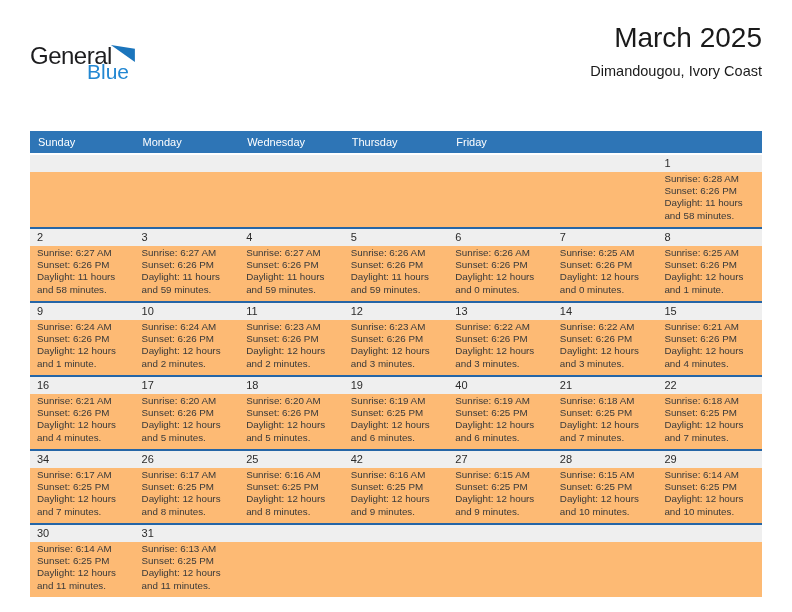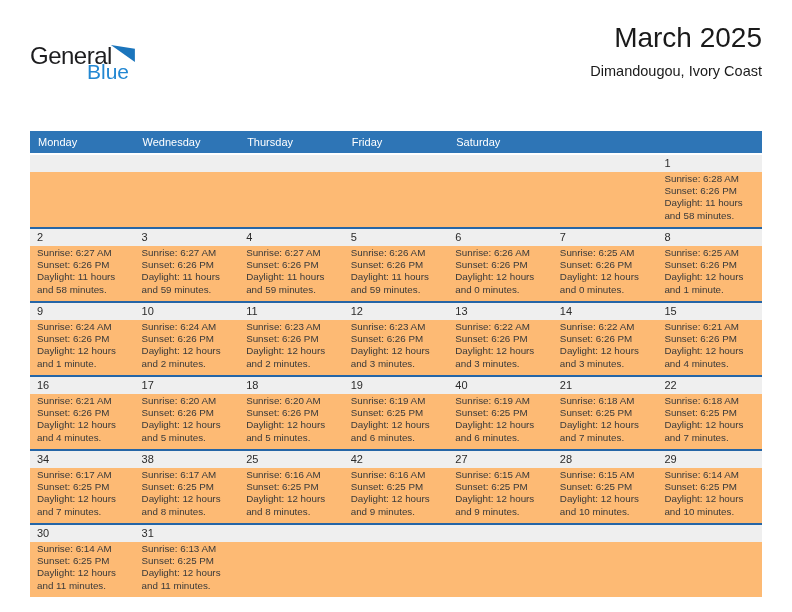--- a/index.html
+++ b/index.html
@@ -60,25 +60,25 @@
       <div class="logo-blue-word">Blue</div>
     </div>
     <div class="title-block">
       <div class="page-title">March 2025</div>
       <div class="page-subtitle">Dimandougou, Ivory Coast</div>
     </div>
   </div>
 
   <div class="calendar">
     <div class="weekday-row">
+      <div class="weekday-cell">Sunday</div>
       <div class="weekday-cell">Monday</div>
       <div class="weekday-cell">Wednesday</div>
       <div class="weekday-cell">Thursday</div>
       <div class="weekday-cell">Friday</div>
-      <div class="weekday-cell">Saturday</div>
     </div>
     <div id="weeks-container">
         <div class="week first">
           <div class="num-band">
             <div class="num-cell"></div>
             <div class="num-cell"></div>
             <div class="num-cell"></div>
             <div class="num-cell"></div>
             <div class="num-cell"></div>
             <div class="num-cell"></div>
@@ -260,21 +260,21 @@
               <div class="line">Sunrise: 6:18 AM</div>
               <div class="line">Sunset: 6:25 PM</div>
               <div class="line">Daylight: 12 hours</div>
               <div class="line">and 7 minutes.</div>
             </div>
           </div>
         </div>
         <div class="week">
           <div class="num-band">
             <div class="num-cell">34</div>
-            <div class="num-cell">38</div>
+            <div class="num-cell">26</div>
             <div class="num-cell">25</div>
             <div class="num-cell">42</div>
             <div class="num-cell">27</div>
             <div class="num-cell">28</div>
             <div class="num-cell">29</div>
           </div>
           <div class="details-band">
             <div class="detail-cell">
               <div class="line">Sunrise: 6:17 AM</div>
               <div class="line">Sunset: 6:25 PM</div>

